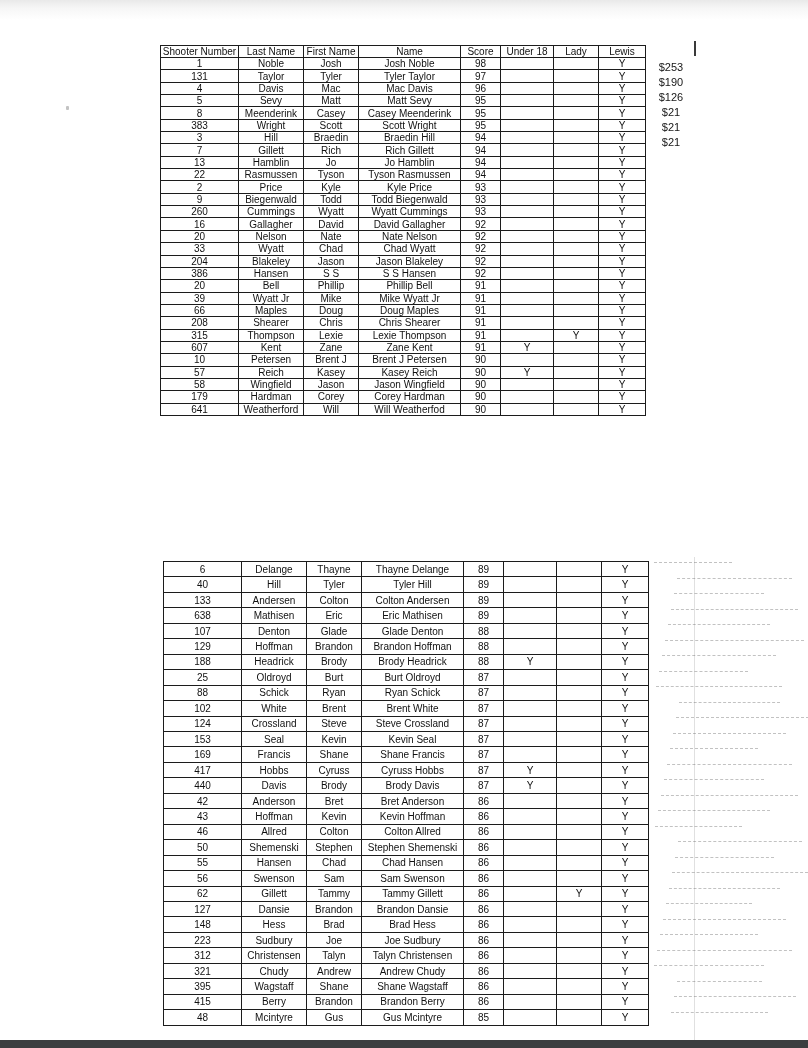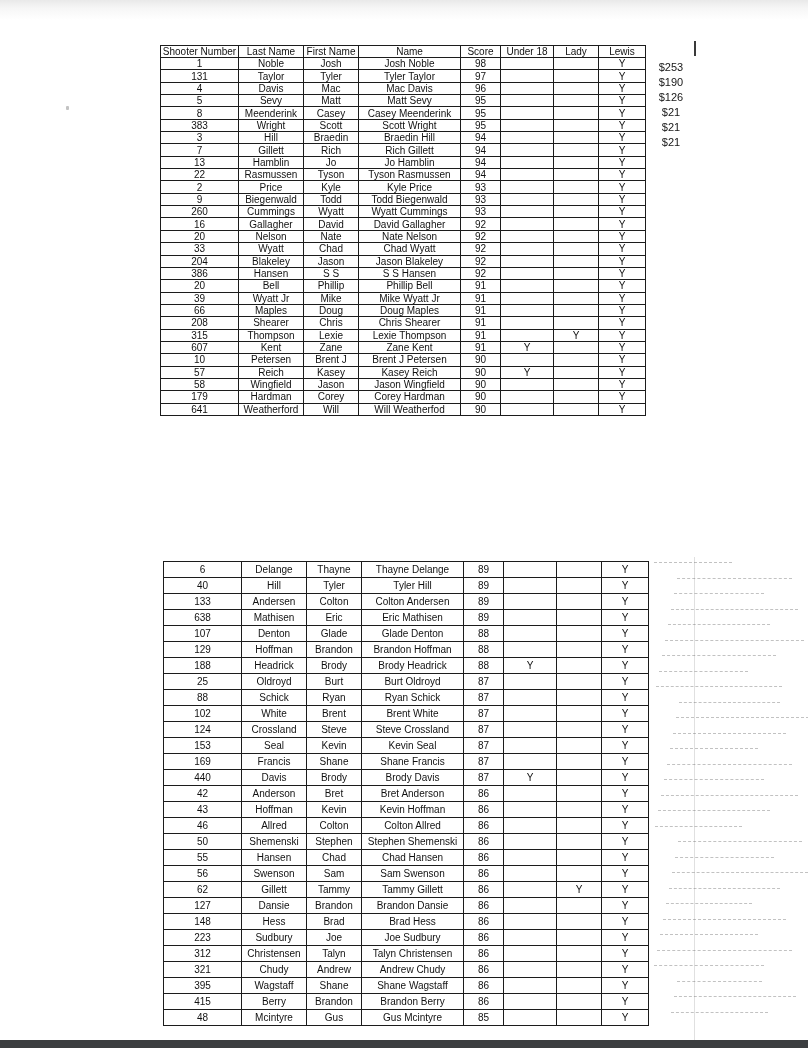--- a/index.html
+++ b/index.html
@@ -537,20 +537,30 @@
           <td></td>
           <td>Y</td>
         </tr>
         <tr>
           <td>169</td>
           <td>Francis</td>
           <td>Shane</td>
           <td>Shane Francis</td>
           <td>87</td>
           <td></td>
+          <td></td>
+          <td>Y</td>
+        </tr>
+        <tr>
+          <td>417</td>
+          <td>Hobbs</td>
+          <td>Cyruss</td>
+          <td>Cyruss Hobbs</td>
+          <td>87</td>
+          <td>Y</td>
           <td></td>
           <td>Y</td>
         </tr>
         <tr>
           <td>440</td>
           <td>Davis</td>
           <td>Brody</td>
           <td>Brody Davis</td>
           <td>87</td>
           <td>Y</td>

